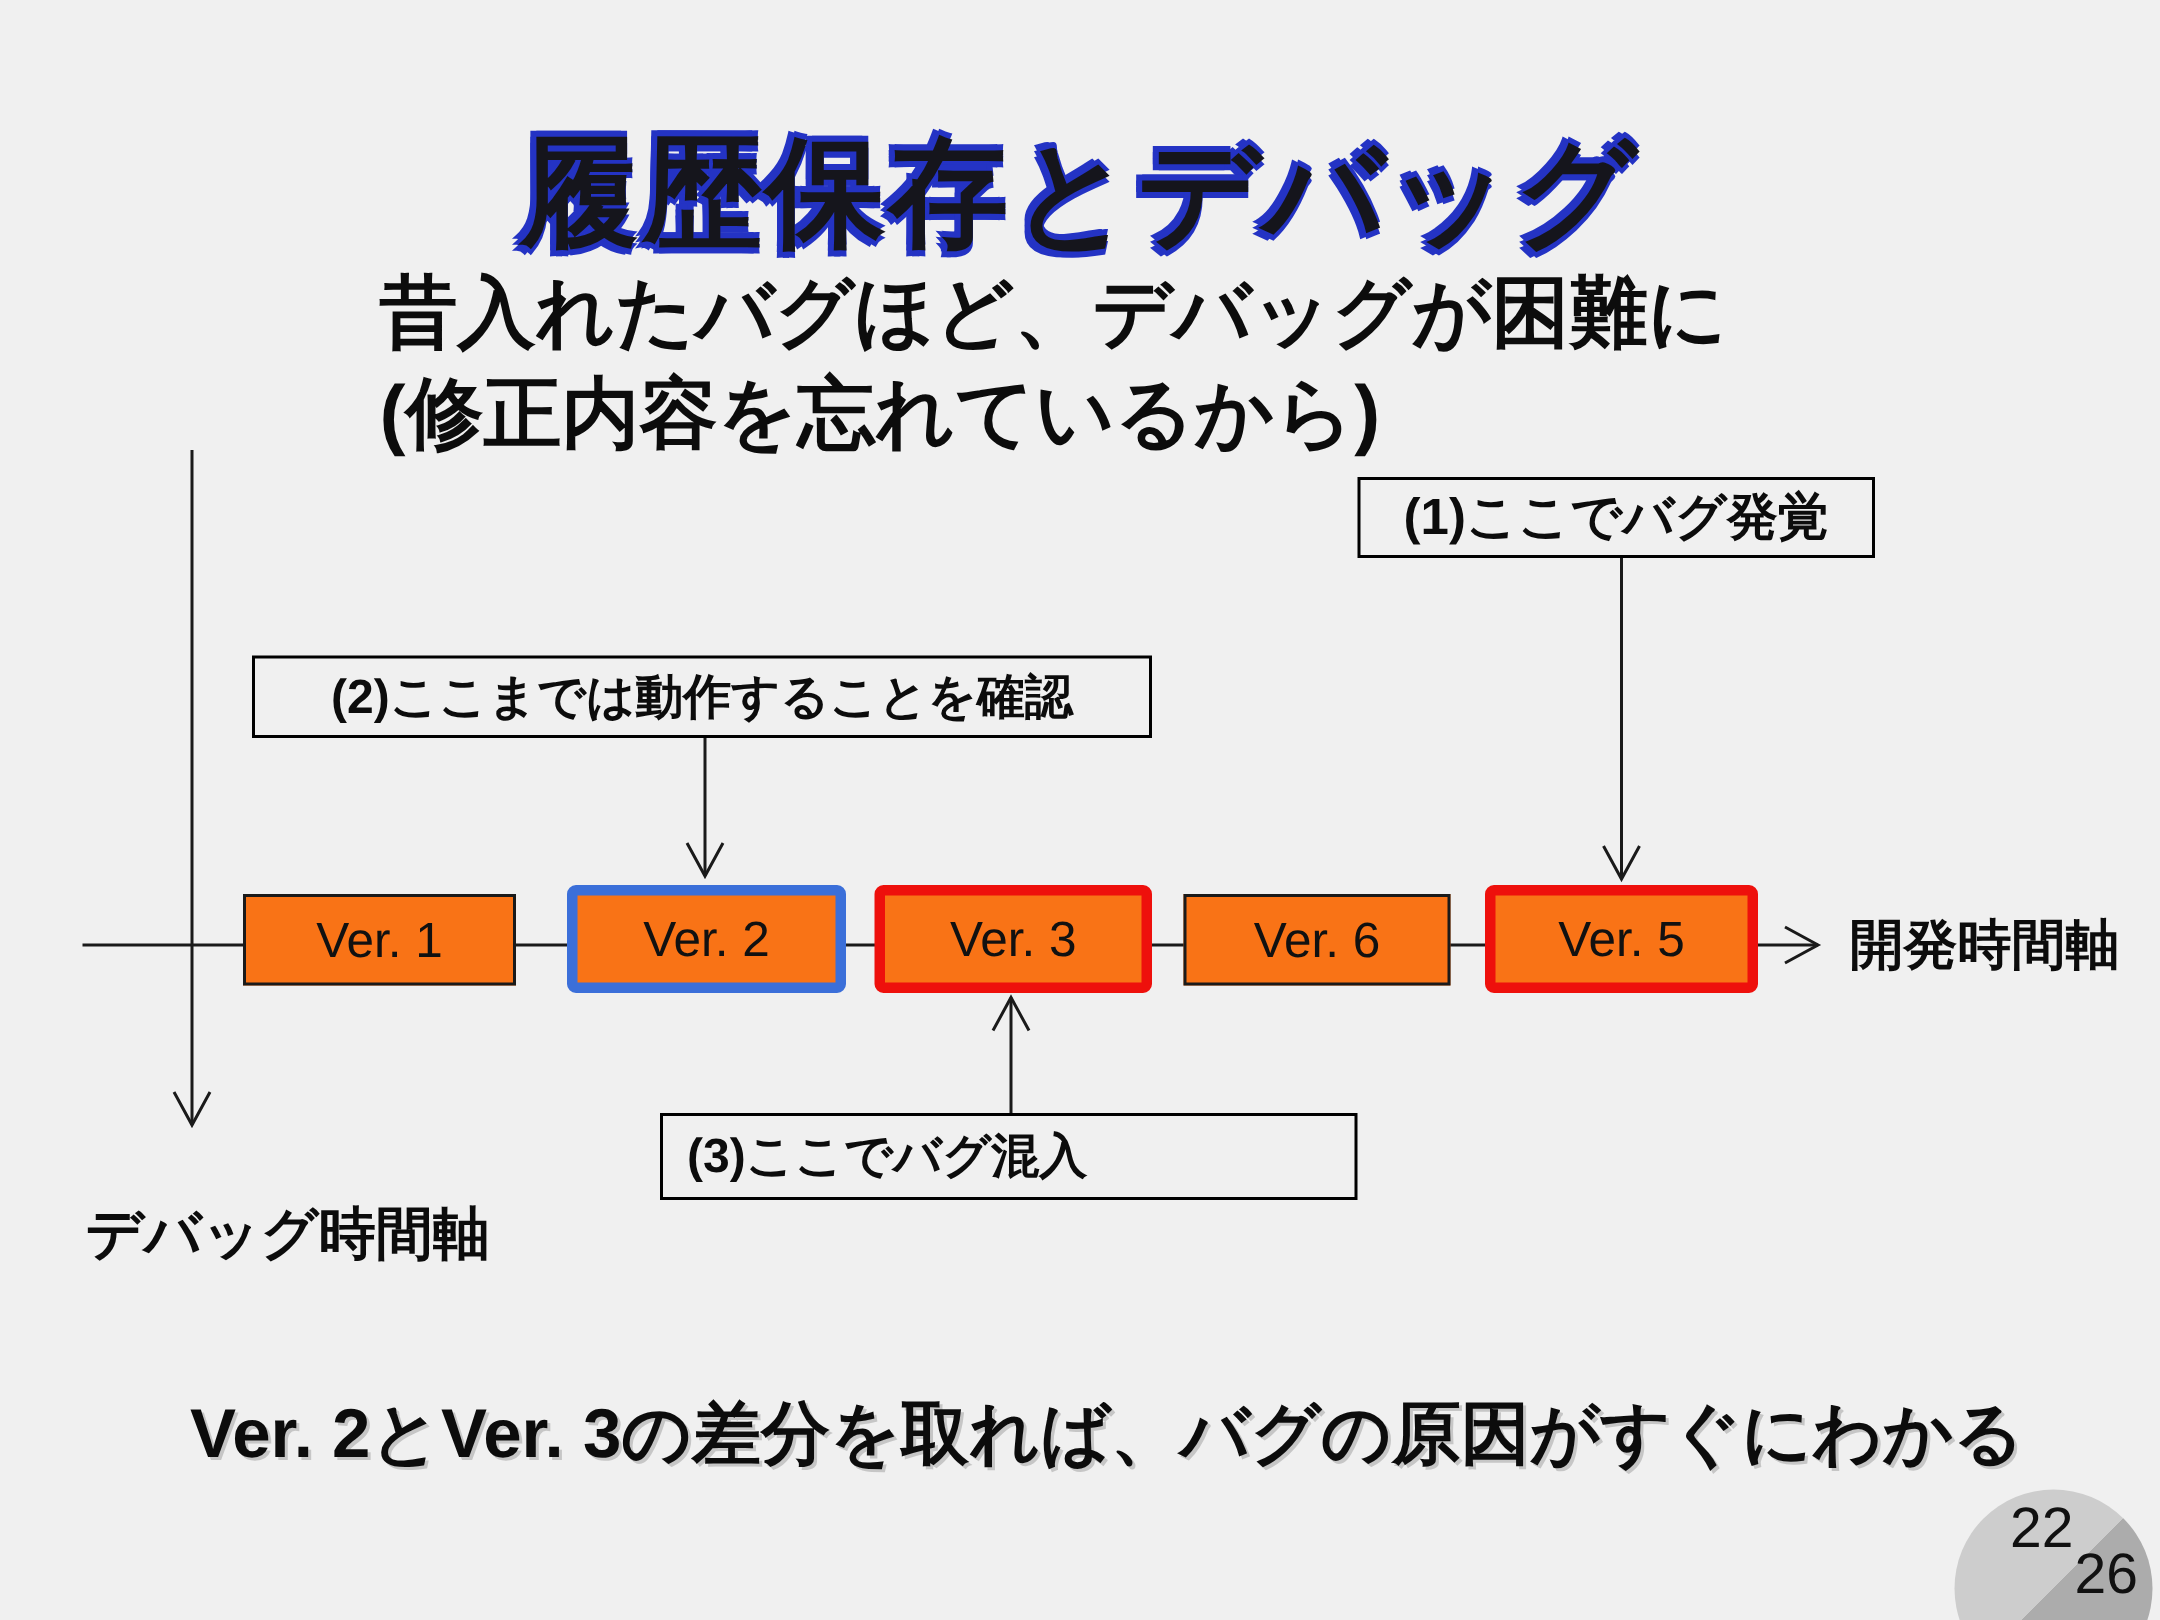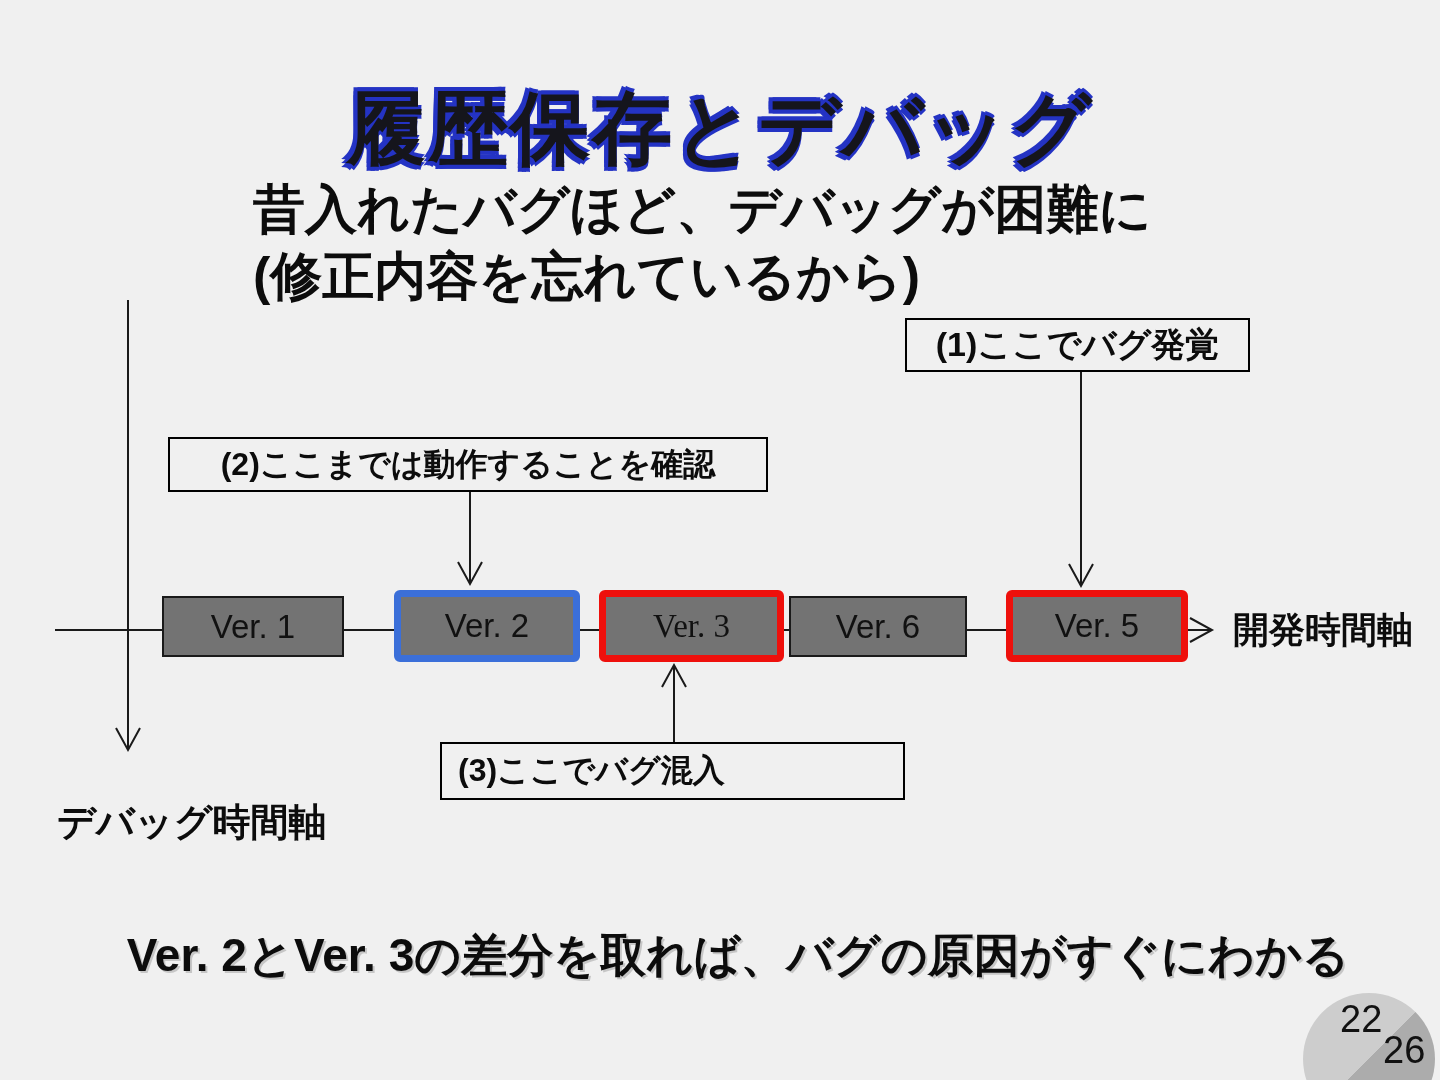--- a/index.html
+++ b/index.html
@@ -34,31 +34,31 @@
     font-size: 52px; font-weight: bold; color: #0c0c0c;
     line-height: 1.28; white-space: nowrap;
   }
 
   
   .diagram-svg { position: absolute; left: 0; top: 0; z-index: 1; }
 
   
   .vbox {
     position: absolute; z-index: 2;
-    background: #737373;
+    background: #f97316;
     display: flex; align-items: center; justify-content: center;
     font-size: 33px; color: #111;
   }
   .vbox.plain  { border: 2px solid #1a1a1a; top: 596px; height: 61px; }
-  .vbox.thick  { top: 590px; height: 72px; border-radius: 6px; margin-left: 16px; }
+  .vbox.thick  { top: 590px; height: 72px; border-radius: 6px; }
   .vbox.blue   { border: 7px solid #3b6fd9; }
   .vbox.red    { border: 7px solid #ee100c; }
   .v1 { left: 162px; width: 182px; }
   .v2 { left: 378px; width: 186px; }
-  .v3 { left: 583px; width: 185px; font-family: Liberation Serif, serif; }
+  .v3 { left: 583px; width: 185px; }
   .v4 { left: 789px; width: 178px; }
   .v5 { left: 990px; width: 182px; }
 
   
   .callout {
     position: absolute; z-index: 2;
     background: #f0f0f0;
     border: 2px solid #000000;
     display: flex; align-items: center;
     font-weight: bold; color: #0c0c0c;

